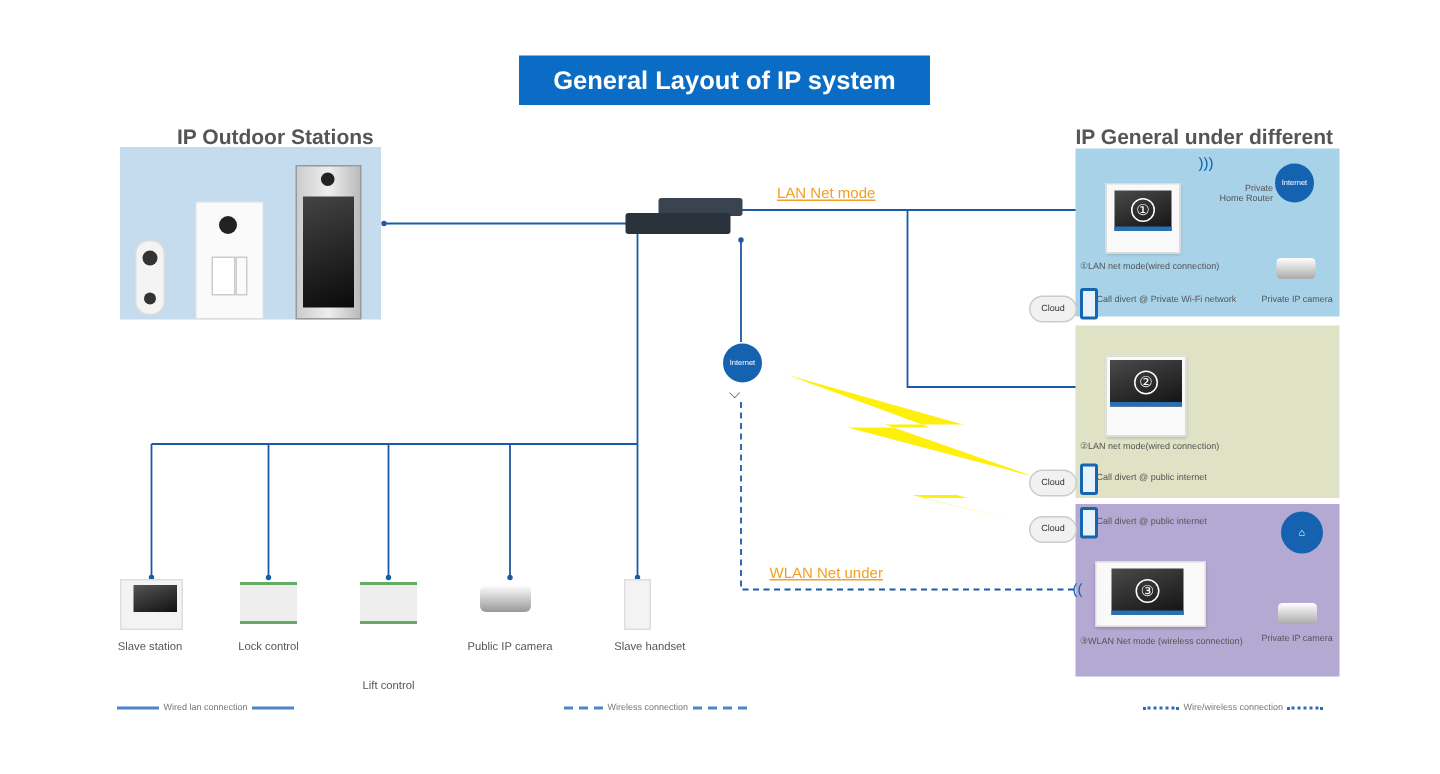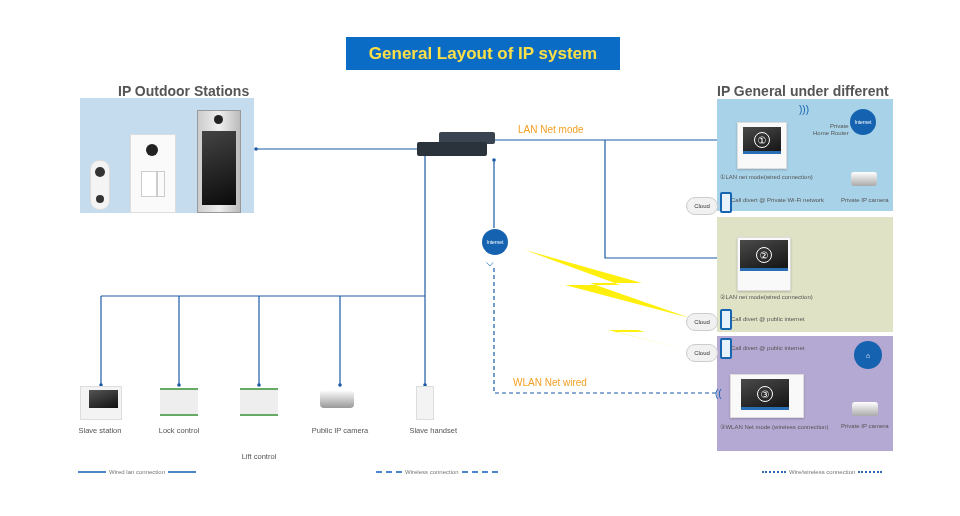--- a/index.html
+++ b/index.html
@@ -1,27 +1,27 @@
 <!DOCTYPE html>
 <html><head>
 <meta charset="utf-8">
 <style>
   html, body { margin:0; padding:0; background:#ffffff; }
   body { width:960px; height:516px; position:relative; overflow:hidden; font-family:"Liberation Sans", sans-serif; }
   .abs { position:absolute; }
-  .title-box { left:346px; top:37px; width:274px; height:33px; background:#0a6cc4; color:#fde047; font-weight:bold; font-size:17px; display:flex; align-items:center; justify-content:center; }
+  .title-box { left:346px; top:37px; width:274px; height:33px; background:#0a6cc4; color:#ffffff; font-weight:bold; font-size:17px; display:flex; align-items:center; justify-content:center; }
   .section-label { font-size:14px; color:#555; font-weight:bold; font-family:"Liberation Sans", sans-serif; }
   .panel { position:absolute; }
   .p-outdoor { left:80px; top:98px; width:174px; height:115px; background:#c5dbee; }
   .p1 { left:717px; top:99px; width:176px; height:112px; background:#a8d2e8; }
   .p2 { left:717px; top:217px; width:176px; height:115px; background:#dfe2c4; }
   .p3 { left:717px; top:336px; width:176px; height:115px; background:#b4a9d2; }
   .small { font-size:6px; color:#555; white-space:nowrap; }
   .caption { font-size:7.5px; color:#555; white-space:nowrap; text-align:center; }
-  .mode-label { font-size:10px; color:#f2a024; white-space:nowrap; }
+  .mode-label { font-size:10px; color:#f2a024; white-space:nowrap;text-decoration:underline; }
   .legend { font-size:6px; color:#777; white-space:nowrap; display:flex; align-items:center; gap:3px; }
   .lg-line { display:inline-block; height:0; width:30px; }
   .cloud { position:absolute; width:30px; height:16px; background:#f1f1f1; border:1px solid #ccc; border-radius:9px; font-size:6px; display:flex; align-items:center; justify-content:center; color:#333; }
   .phone { position:absolute; width:8px; height:17px; border:2px solid #1565b0; border-radius:2px; background:#e8f2fb; }
   .monitor { position:absolute; background:#f9f9f9; border:1px solid #ddd; box-shadow:0 1px 2px rgba(0,0,0,0.2); }
   .screen { position:absolute; background:linear-gradient(160deg,#4a4a4a,#111); }
   .screen .bar { position:absolute; left:0; right:0; bottom:0; height:3px; background:#2a6fb3; }
   .numcircle { position:absolute; width:14px; height:14px; border:1.2px solid #fff; border-radius:50%; color:#fff; font-size:10px; display:flex; align-items:center; justify-content:center; }
   .router-circle { position:absolute; border-radius:50%; background:#1462b0; display:flex; align-items:center; justify-content:center; }
 </style>
@@ -83,21 +83,21 @@
     <div class="abs" style="left:4px;top:20px;width:34px;height:74px;background:linear-gradient(160deg,#444,#0a0a0a);"></div>
   </div>
 </div>
 
 <div class="abs" style="left:417px;top:132px;width:78px;height:26px;">
   <div class="abs" style="left:22px;top:0;width:56px;height:12px;background:#3a4450;border-radius:2px;"></div>
   <div class="abs" style="left:0;top:10px;width:70px;height:14px;background:#2a323c;border-radius:2px;"></div>
 </div>
 
 <div class="abs mode-label" style="left:518px;top:124px;">LAN Net mode</div>
-<div class="abs mode-label" style="left:513px;top:377px;">WLAN Net wired</div>
+<div class="abs mode-label" style="left:513px;top:377px;">WLAN Net under</div>
 
 <div class="router-circle" style="left:482px;top:229px;width:26px;height:26px;">
   <span style="font-size:5px;color:#fff;">Internet</span>
 </div>
 <div class="abs" style="left:486px;top:257px;font-size:10px;color:#1462b0;">⌵</div>
 
 <div class="panel p1">
   <div class="monitor" style="left:20px;top:23px;width:48px;height:45px;">
     <div class="screen" style="left:5px;top:4px;width:38px;height:27px;">
         <div class="bar"></div>

